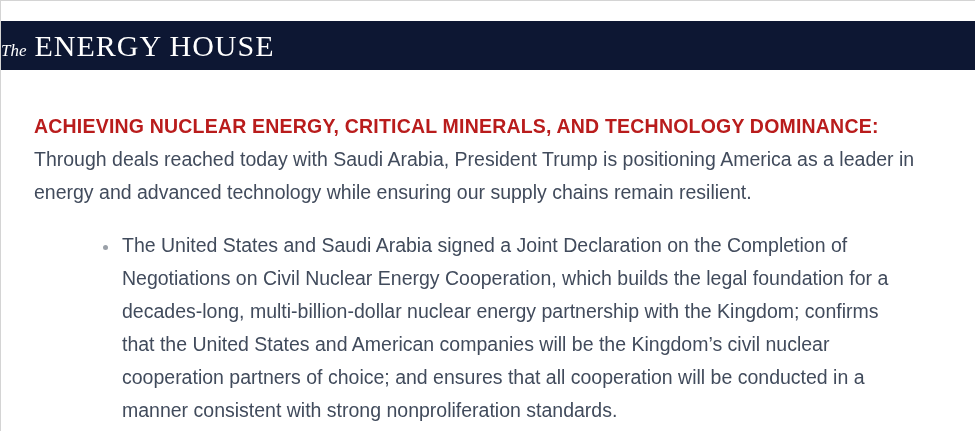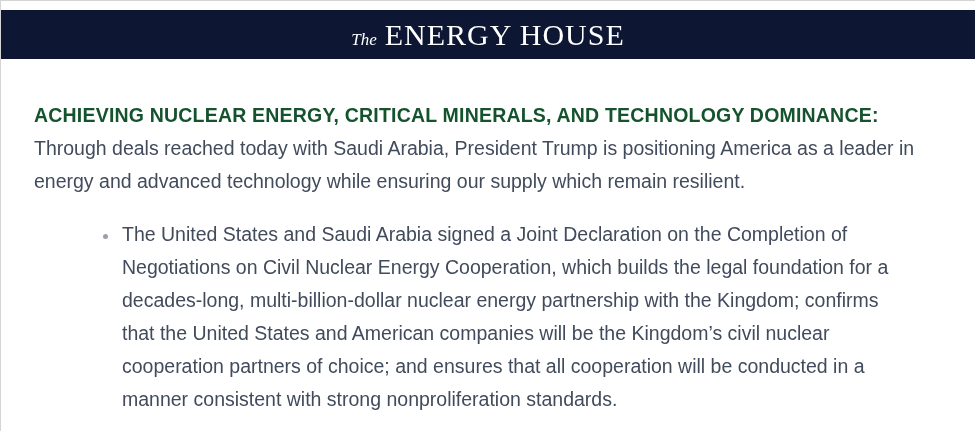--- a/index.html
+++ b/index.html
@@ -7,26 +7,25 @@
     width: 975px;
     height: 431px;
     background: #ffffff;
     box-sizing: border-box;
     border-top: 1px solid #d4d4d4;
     border-left: 1px solid #d4d4d4;
     overflow: hidden;
     font-family: "Liberation Sans", sans-serif;
   }
   .site-header {
-    margin-top: 9px;
+    margin-top: 20px;
     height: 49px;
     background: #0d1733;
     display: flex;
     align-items: center;
-    justify-content: center;
   }
   .brand {
     color: #ffffff;
     text-decoration: none;
     display: flex;
     align-items: baseline;
     gap: 8px;
     cursor: pointer;
   }
   .brand-the {
@@ -41,21 +40,21 @@
     font-weight: 400;
   }
   .content {
     padding: 40px 60px 0 33px;
     color: #414b5c;
     font-size: 19.5px;
     line-height: 33px;
   }
   .lead { margin: 0; max-width: 895px; }
   .lead strong {
-    color: #14532d;
+    color: #b91c1c;
     font-weight: 700;
     letter-spacing: 0.2px;
   }
   ul.bullets {
     margin: 20px 0 0 0;
     padding-left: 85px;
     max-width: 895px;
     box-sizing: border-box;
   }
   ul.bullets li { padding-left: 3px; }
@@ -68,18 +67,18 @@
 <body>
 
 <header class="site-header">
   <a class="brand">
     <span class="brand-the">The</span>
     <span class="brand-name">ENERGY HOUSE</span>
   </a>
 </header>
 
 <main class="content">
-  <p class="lead"><strong>ACHIEVING NUCLEAR ENERGY, CRITICAL MINERALS, AND TECHNOLOGY DOMINANCE:</strong><span> Through deals reached today with Saudi Arabia, President Trump is positioning America as a leader in energy and advanced technology while ensuring our supply which remain resilient.</span></p>
+  <p class="lead"><strong>ACHIEVING NUCLEAR ENERGY, CRITICAL MINERALS, AND TECHNOLOGY DOMINANCE:</strong><span> Through deals reached today with Saudi Arabia, President Trump is positioning America as a leader in energy and advanced technology while ensuring our supply chains remain resilient.</span></p>
 
   <ul class="bullets">
     <li>The United States and Saudi Arabia signed a Joint Declaration on the Completion of Negotiations on Civil Nuclear Energy Cooperation, which builds the legal foundation for a decades-long, multi-billion-dollar nuclear energy partnership with the Kingdom; confirms that the United States and American companies will be the Kingdom’s civil nuclear cooperation partners of choice; and ensures that all cooperation will be conducted in a manner consistent with strong nonproliferation standards.</li>
   </ul>
 </main>
 
 </body></html>

